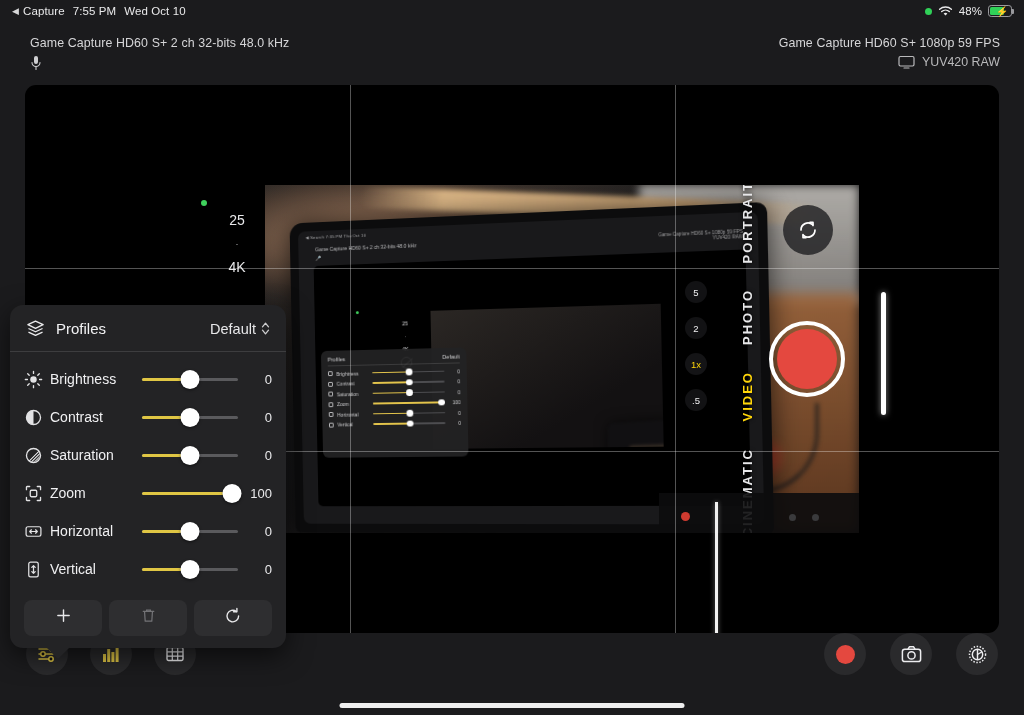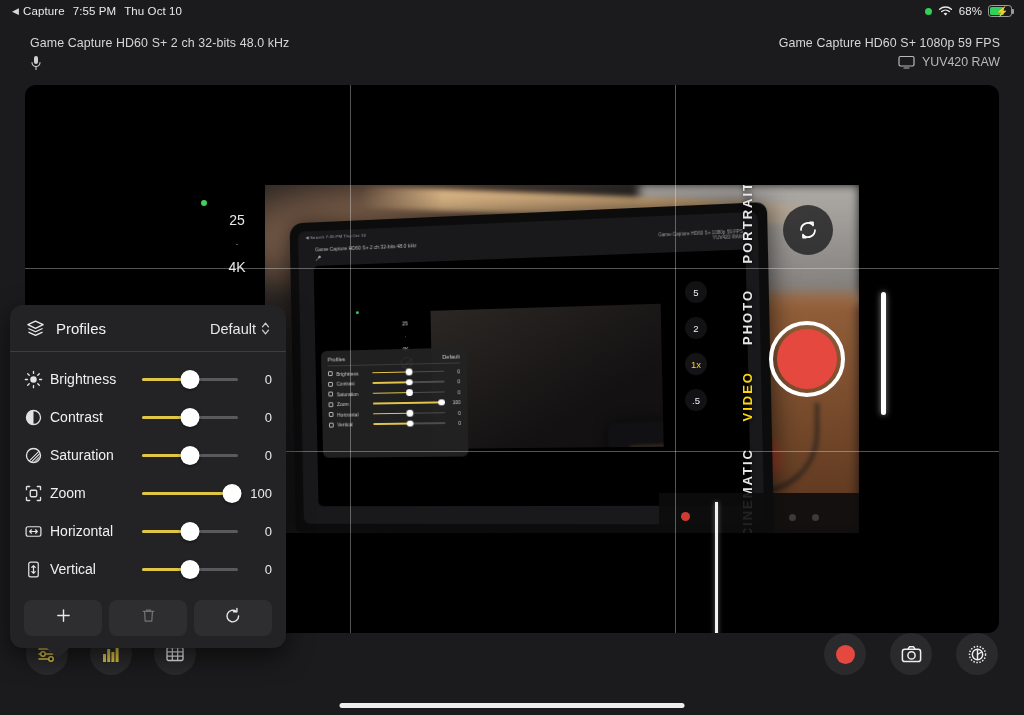--- a/index.html
+++ b/index.html
@@ -267,32 +267,32 @@
 </head>
 <body>
 
 <div id="root">
 
   <div class="statusbar">
     <div class="sb-left">
       <span class="sb-back glyph">◀</span>
       <span>Capture</span>
       <span>7:55 PM</span>
-      <span>Thu Oct 10</span>
+      <span>Wed Oct 10</span>
     </div>
     <div class="sb-right">
       <span class="sb-dot"></span>
       <span class="sb-wifi glyph">
         <svg width="15" height="11" viewBox="0 0 15 11">
             <path d="M7.5 9.6 5.6 7.5a2.9 2.9 0 0 1 3.8 0z" fill="#e9e9ea"></path>
             <path d="M3.7 5.6a5.6 5.6 0 0 1 7.6 0" stroke="#e9e9ea" stroke-width="1.4" fill="none" stroke-linecap="round"></path>
             <path d="M1.6 3.2a8.8 8.8 0 0 1 11.8 0" stroke="#e9e9ea" stroke-width="1.4" fill="none" stroke-linecap="round"></path>
           </svg>
       </span>
-      <span>68%</span>
+      <span>48%</span>
       <span class="batt">
         <span class="batt-fill"></span>
         <span class="batt-bolt">⚡</span>
       </span>
     </div>
   </div>
 
   <div class="infobar">
     <div class="info-left">
       <div class="info-line1">Game Capture HD60 S+  2 ch 32-bits 48.0 kHz</div>

